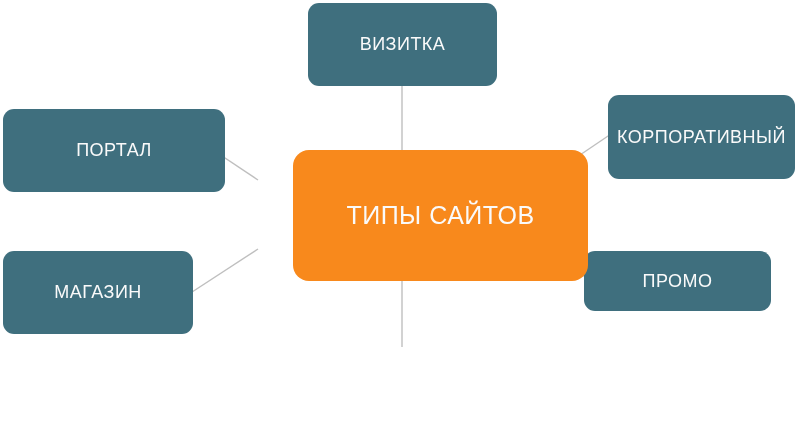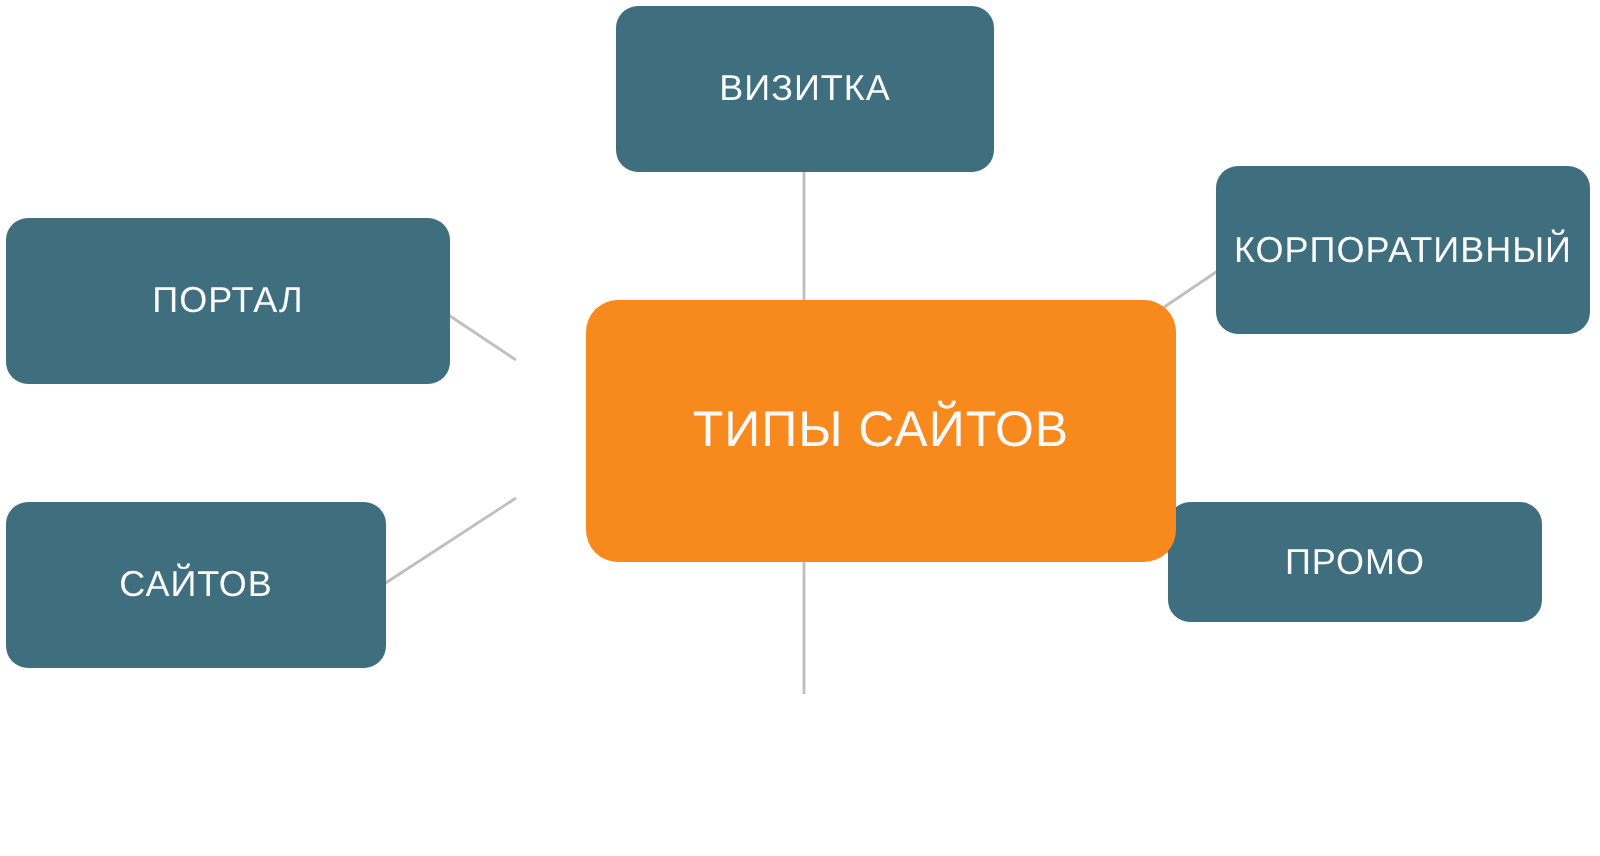--- a/index.html
+++ b/index.html
@@ -46,21 +46,21 @@
   }
   .hub {
     background: #f8891c;
     border-radius: 16px;
     font-size: 25px;
     letter-spacing: 0.5px;
     margin-left: 40px;
   }
   
   .n-vizitka { left: 308px; top: 3px;   width: 189px; height: 83px; }
-  .n-korp    { left: 608px; top: 83px;  width: 187px; height: 84px; }
+  .n-korp    { left: 608px; top: 95px;  width: 187px; height: 84px; }
   .n-promo   { left: 584px; top: 251px; width: 187px; height: 60px; }
   .n-magazin { left: 308px; top: 343px; width: 187px; height: 82px; }
   .n-katalog { left: 3px;   top: 251px; width: 190px; height: 83px; }
   .n-portal  { left: 3px;   top: 109px;  width: 222px; height: 83px; }
   .hub       { left: 253px; top: 150px; width: 295px; height: 131px; }
 </style>
 </head>
 <body>
 
 <div class="stage">
@@ -81,21 +81,21 @@
   <div class="box node n-korp">
     <span>КОРПОРАТИВНЫЙ</span>
   </div>
 
   <div class="box node n-promo">
     <span>ПРОМО</span>
   </div>
 
 
   <div class="box node n-katalog">
-    <span>САЙТОВ</span>
+    <span>МАГАЗИН</span>
   </div>
 
   <div class="box node n-portal">
     <span>ПОРТАЛ</span>
   </div>
 
   <div class="box hub">
     <span>ТИПЫ САЙТОВ</span>
   </div>
 

